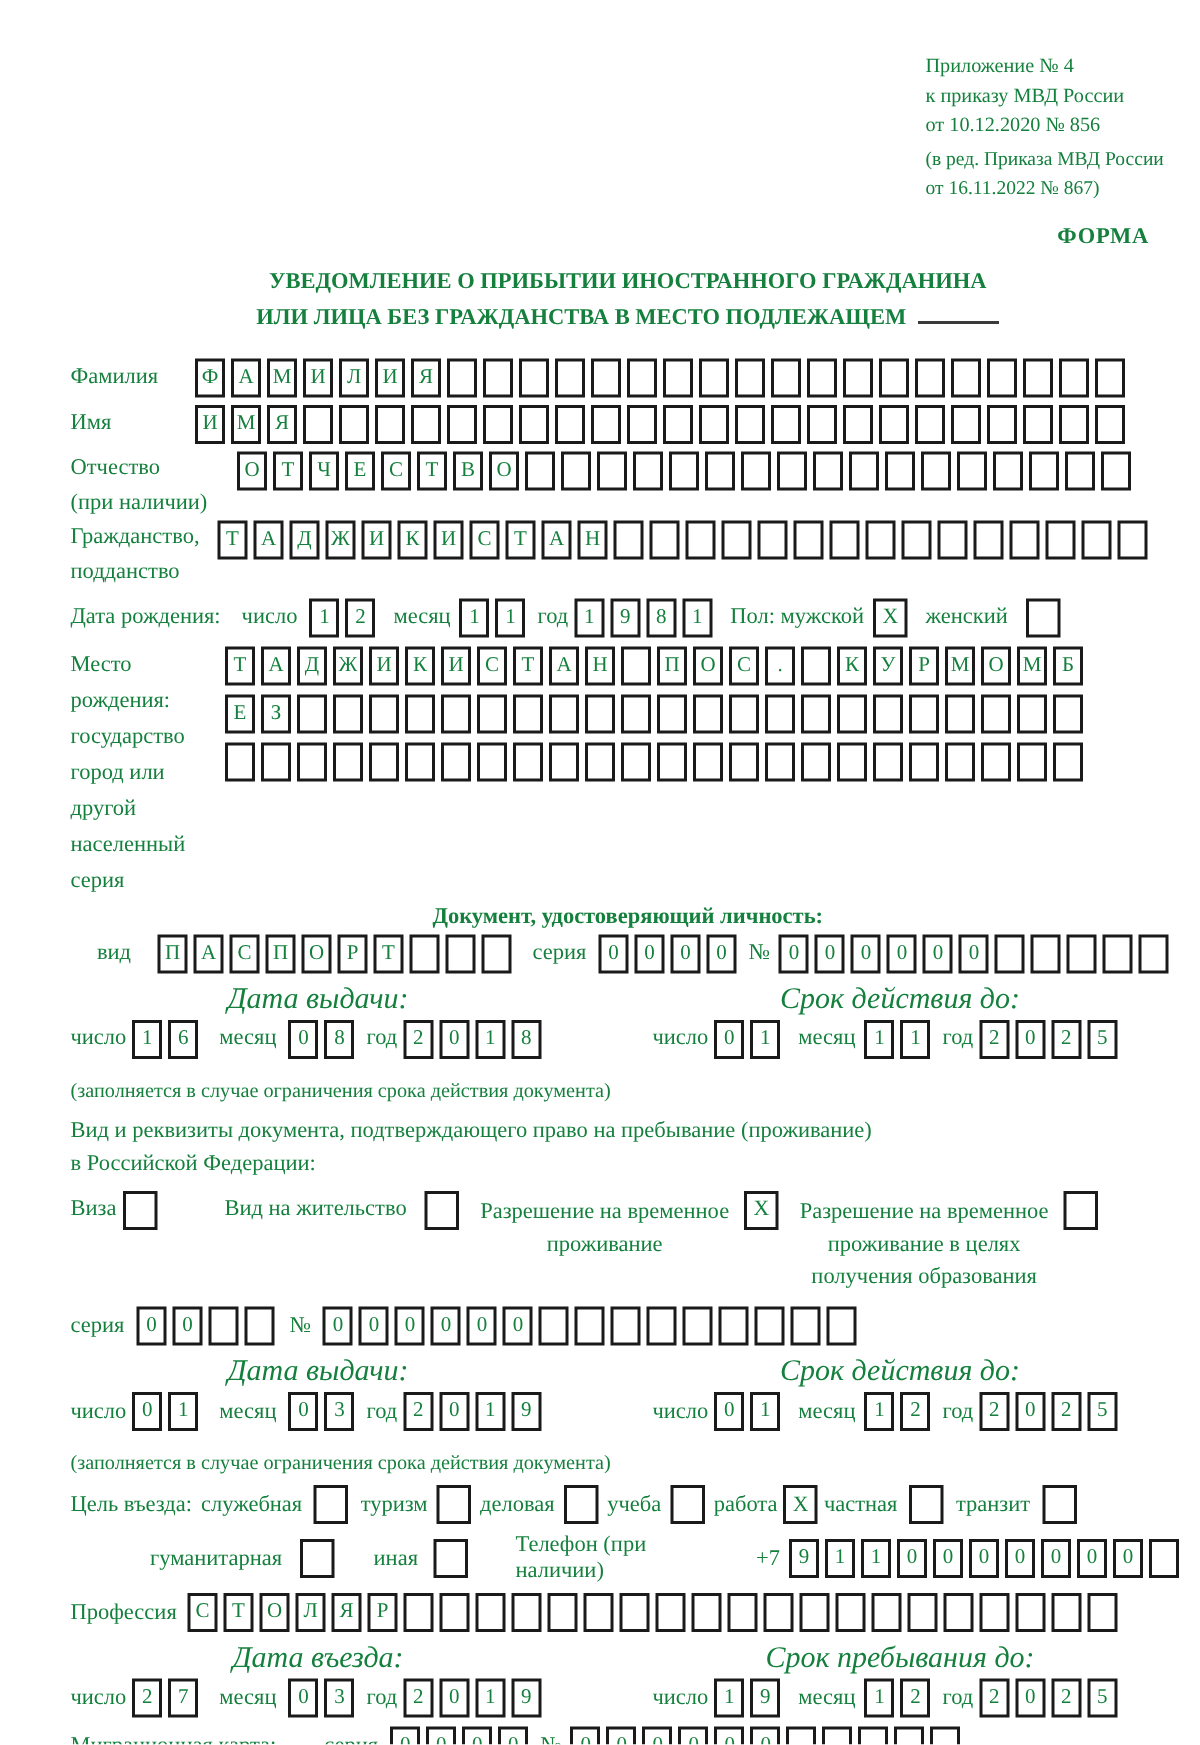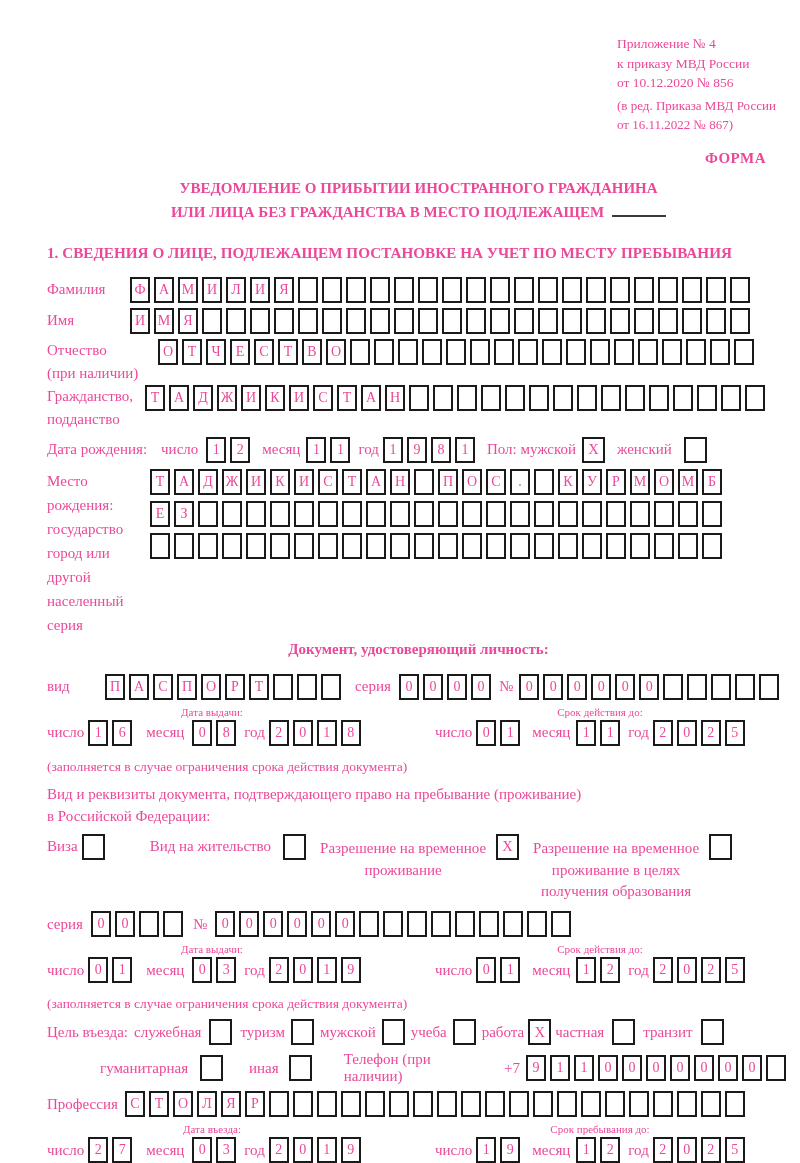--- a/index.html
+++ b/index.html
@@ -1,18 +1,18 @@
 <!DOCTYPE html>
 <html><head>
 <meta charset="utf-8">
 <style>
   * { margin:0; padding:0; box-sizing:border-box; }
   html,body { background:#ffffff; }
   .page {
-    width:800px; height:1163px; background:#ffffff; color:#ec4899;
+    width:800px; height:1163px; background:#ffffff; color:#15803d;
     font-family:"Liberation Serif", serif; font-size:15px;
     padding:34px 10px 0 47px; overflow:hidden; position:relative;
   }
   .appendix { margin-left:570px; font-size:13.5px; line-height:1.45; }
   .appendix .rev { margin-top:4px; font-size:13px; }
   .forma { text-align:right; font-weight:bold; font-size:15px; margin-top:16px; padding-right:24px; letter-spacing:.5px; }
   .title { text-align:center; font-weight:bold; font-size:15px; line-height:1.55; margin-top:10px; }
   .blank-line { display:inline-block; width:54px; height:4px; border-bottom:2.5px solid #3a3a3a; margin-left:8px; }
   .sec-heading { font-weight:bold; font-size:15.2px; margin-top:20px; }
   .frow { display:flex; align-items:center; margin-top:5px; }
@@ -25,21 +25,21 @@
   .cb {
     flex:0 0 auto; display:inline-flex; width:23px; height:26px; border:2px solid #1a1a1a;
     align-items:center; justify-content:center; font-size:14.5px; background:#fff;
   }
   .lblcol { line-height:23px; flex:0 0 auto; }
   .w83 { width:83px; } .w111 { width:111px; } .w98 { width:98px; } .w103 { width:103px; }
   .ml4{margin-left:4px;} .ml6{margin-left:6px;} .ml8{margin-left:8px;} .ml10{margin-left:10px;}
   .ml12{margin-left:12px;} .ml14{margin-left:14px;} .ml16{margin-left:16px;}
   .ml26{margin-left:26px;} .ml32{margin-left:32px;}
   .center-bold { text-align:center; font-weight:bold; font-size:15px; margin-top:4px; }
-  .dhdr { display:flex; margin-top:6px; font-size:11px; }
+  .dhdr { display:flex; margin-top:6px; font-size:20px;font-style:italic; }
   .dhdr .l { width:330px; text-align:center; }
   .dhdr .r { width:330px; margin-left:58px; text-align:center; }
   .drow { display:flex; align-items:center; margin-top:2px; }
   .drow .grp { display:flex; align-items:center; }
   .drow .grp.l { width:335px; }
   .drow .grp.r { margin-left:53px; }
   .note-right { font-size:13.5px; margin-top:13px; padding-right:0; }
   .para { margin-top:8px; line-height:1.5; }
   .opt-multi { text-align:center; line-height:1.45; } .mt6 { margin-top:6px; }
 </style>
@@ -58,21 +58,20 @@
     </div>
   </div>
 
   <div class="forma">ФОРМА</div>
 
   <div class="title">
     <div>УВЕДОМЛЕНИЕ О ПРИБЫТИИ ИНОСТРАННОГО ГРАЖДАНИНА</div>
     <div><span>ИЛИ ЛИЦА БЕЗ ГРАЖДАНСТВА В МЕСТО ПОДЛЕЖАЩЕМ</span><span class="blank-line"></span></div>
   </div>
 
-  <div class="sec-heading">1. СВЕДЕНИЯ О ЛИЦЕ, ПОДЛЕЖАЩЕМ ПОСТАНОВКЕ НА УЧЕТ ПО МЕСТУ ПРЕБЫВАНИЯ</div>
 
   <div class="frow" style="margin-top:15px;">
     <span class="lblcol w83">Фамилия</span>
     <span class="cells">
         <span class="cell">Ф</span>
         <span class="cell">А</span>
         <span class="cell">М</span>
         <span class="cell">И</span>
         <span class="cell">Л</span>
         <span class="cell">И</span>
@@ -309,21 +308,21 @@
           <span class="cell"></span>
           <span class="cell"></span>
           <span class="cell"></span>
           <span class="cell"></span>
         </span>
     </span>
   </div>
 
   <div class="center-bold">Документ, удостоверяющий личность:</div>
 
-  <div class="frow" style="margin-top:16px;">
+  <div class="frow" style="margin-top:3px;text-align:center;">
     <span class="lblcol" style="width:58px;">вид</span>
     <span class="cells">
         <span class="cell">П</span>
         <span class="cell">А</span>
         <span class="cell">С</span>
         <span class="cell">П</span>
         <span class="cell">О</span>
         <span class="cell">Р</span>
         <span class="cell">Т</span>
         <span class="cell"></span>
@@ -495,21 +494,21 @@
     </span>
   </div>
   <div class="note-right">(заполняется в случае ограничения срока действия документа)</div>
 
   <div class="frow" style="margin-top:7px;">
     <span>Цель въезда:</span>
     <span class="ml6">служебная</span>
     <span class="cb ml8"></span>
     <span class="ml8">туризм</span>
     <span class="cb ml6"></span>
-    <span class="ml6">мужской</span>
+    <span class="ml6">деловая</span>
     <span class="cb ml6"></span>
     <span class="ml6">учеба</span>
     <span class="cb ml6"></span>
     <span class="ml6">работа</span>
     <span class="cb ml4">X</span>
     <span class="ml4">частная</span>
     <span class="cb ml8"></span>
     <span class="ml8">транзит</span>
     <span class="cb ml8"></span>
   </div>

